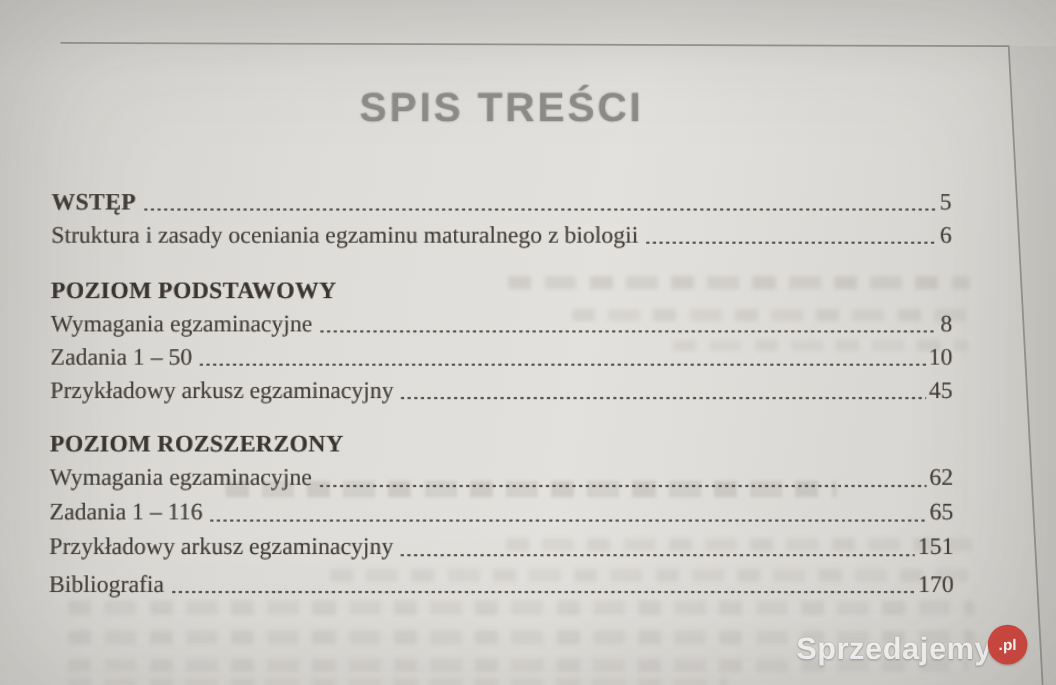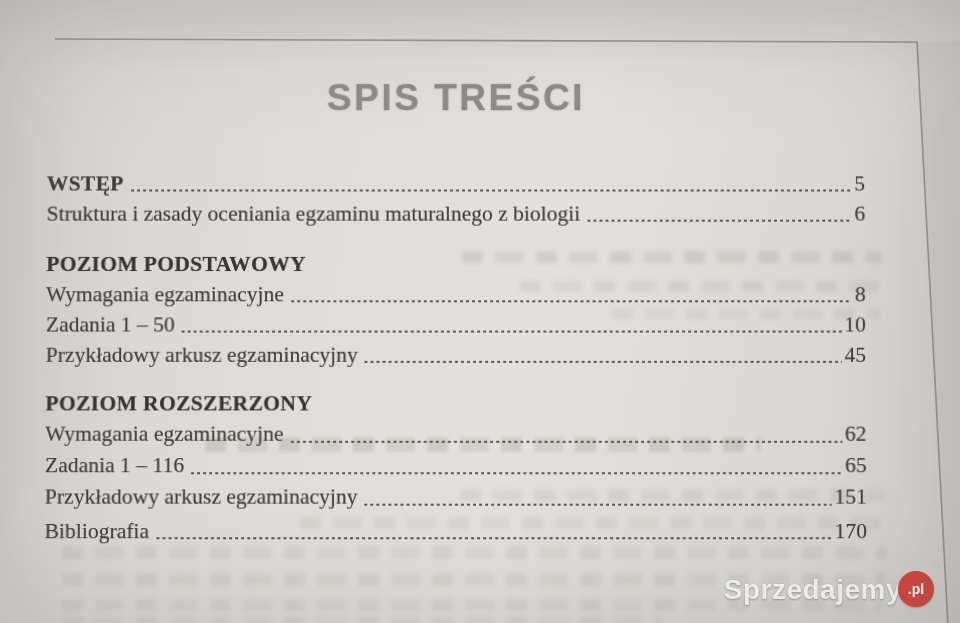--- a/index.html
+++ b/index.html
@@ -68,21 +68,21 @@
   .b4{left:205px;top:437px;width:556px;height:15px;opacity:.5;filter:blur(1.6px);}
   .b5{left:460px;top:489px;width:424px;height:12px;opacity:.3;}
   .b6{left:300px;top:517px;width:580px;height:12px;opacity:.28;}
   .b7{left:62px;top:546px;width:824px;height:13px;opacity:.3;}
   .b8{left:62px;top:573px;width:824px;height:13px;opacity:.3;}
   .b9{left:62px;top:599px;width:818px;height:12px;opacity:.27;}
   .b10{left:62px;top:617px;width:600px;height:8px;opacity:.24;}
   
   .watermark{
     position:absolute;right:26px;bottom:16px;z-index:5;
-    display:flex;align-items:flex-end;
+    display:flex;align-items:center;
     font-family:"Liberation Sans", sans-serif;
   }
   .wm-text{
     font-size:28px;font-weight:bold;letter-spacing:.5px;
     color:rgba(255,255,255,.93);
     text-shadow:0 1px 2px rgba(118,115,111,.6), 0 0 1px rgba(120,117,113,.5);
     line-height:34px;margin-top:8px;
   }
   .wm-badge{
     width:36px;height:36px;border-radius:50%;

